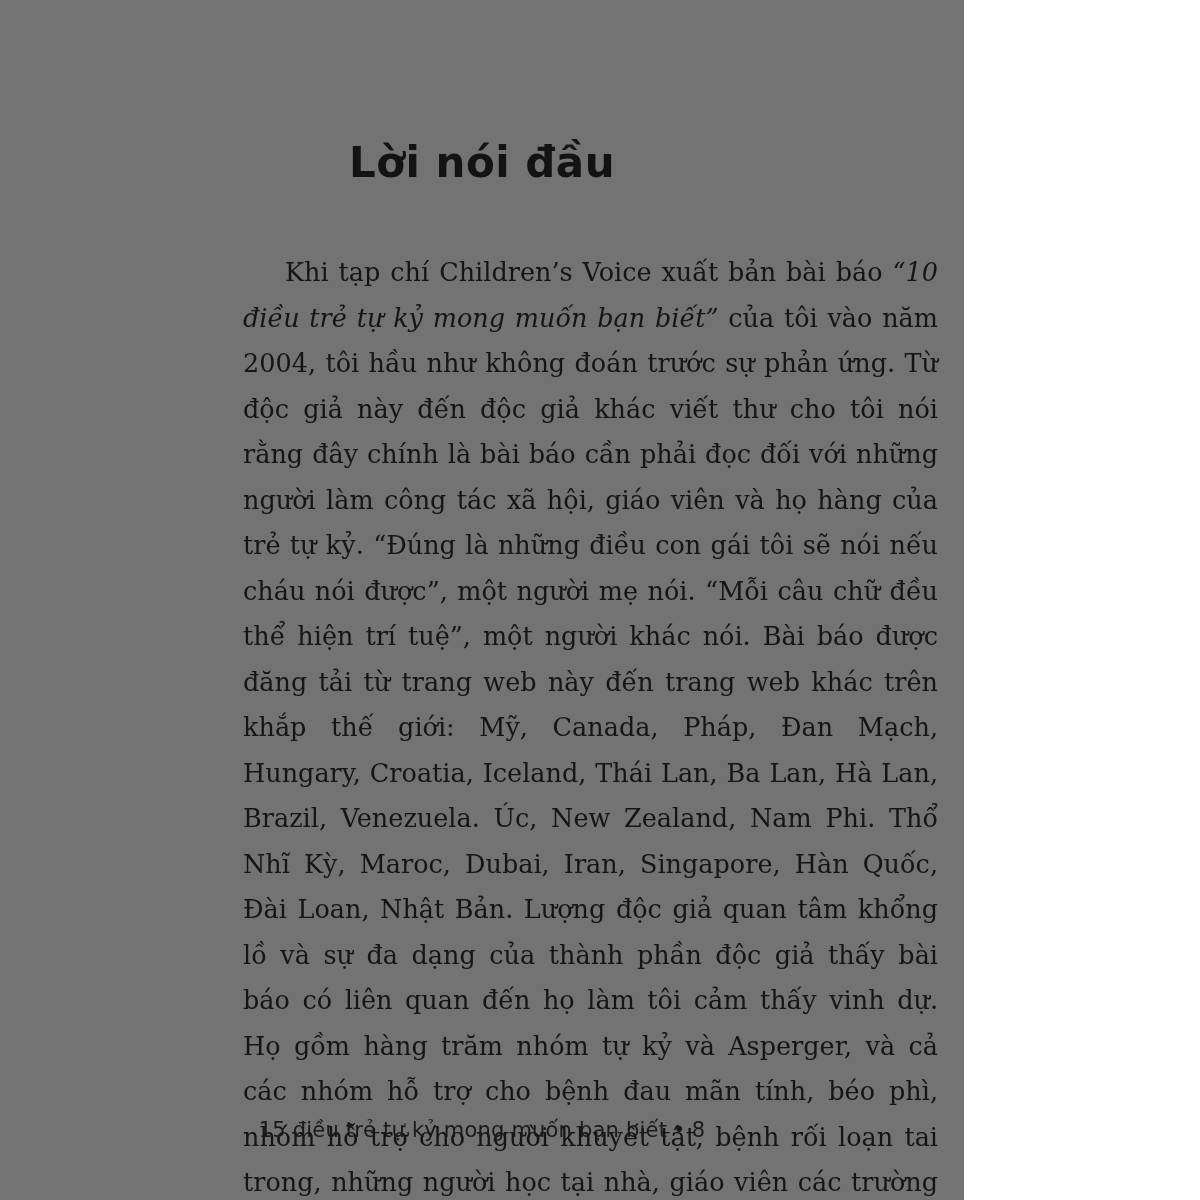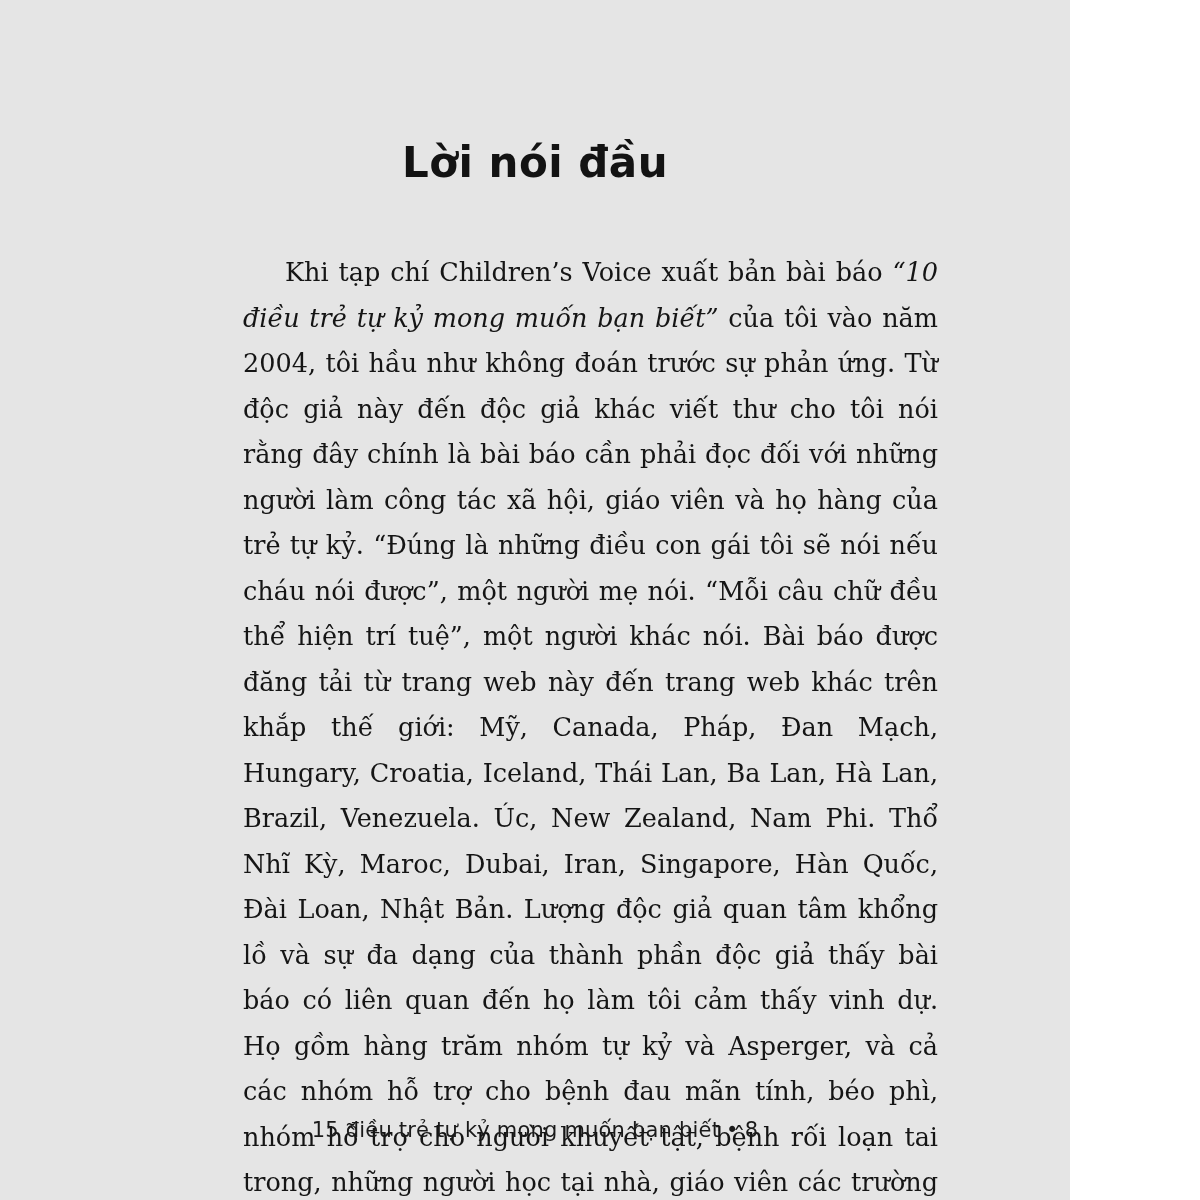--- a/index.html
+++ b/index.html
@@ -8,23 +8,23 @@
   }
   body {
     width: 1200px;
     height: 1200px;
     background: #ffffff;
     font-family: "DejaVu Sans", sans-serif;
     overflow: hidden;
   }
   .page {
     position: relative;
-    width: 1070px;
+    width: 964px;
     height: 1200px;
-    background: #e5e5e5;
+    background: #737373;
     box-sizing: border-box;
   }
   .page-title {
     position: absolute;
     left: 0;
     right: 0;
     top: 110px;
     text-align: center;
     font-family: "DejaVu Sans", sans-serif;
     font-size: 42px;

